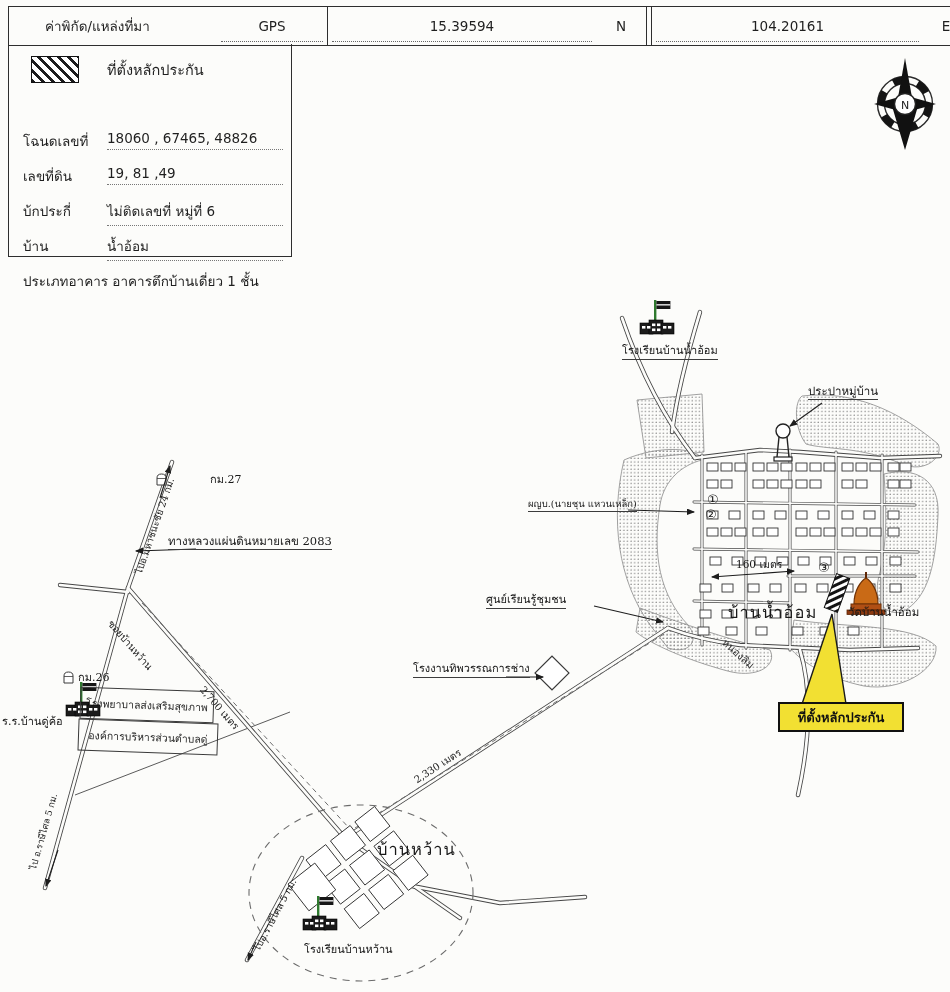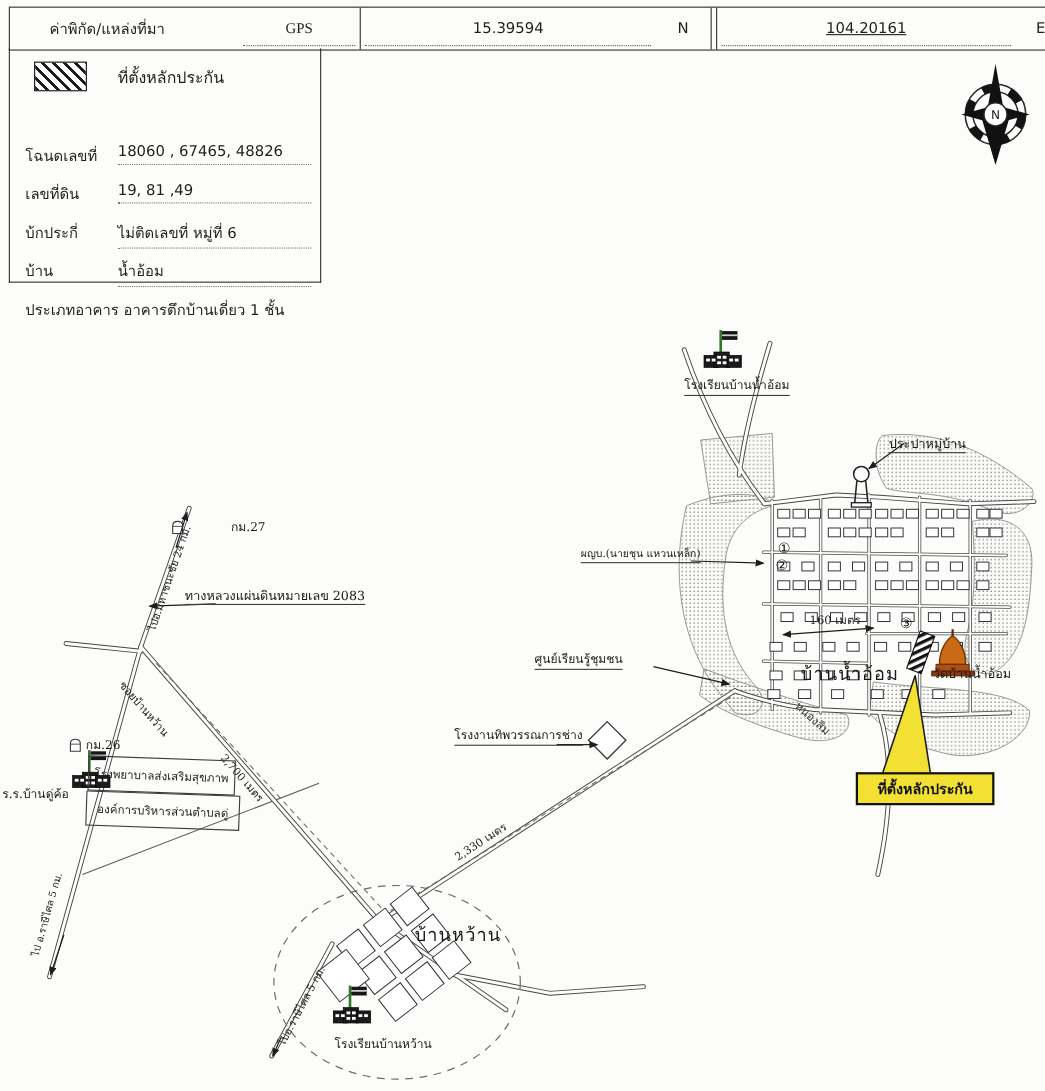--- a/index.html
+++ b/index.html
@@ -4,24 +4,24 @@
 <style>
   html,body{margin:0;padding:0;background:#e8e8e4;}
   .page{position:relative;width:950px;height:992px;background:#fcfcfa;overflow:hidden;
         font-family:"DejaVu Sans",sans-serif;color:#1f1f1f;}
   svg{position:absolute;left:0;top:0;}
   
   .hdr{position:absolute;left:8px;top:6px;width:932px;height:38px;border:1.6px solid #2e2e2e;
        display:flex;align-items:stretch;font-size:13.5px;padding-left:28px;}
   .hdr .c{display:flex;align-items:center;justify-content:center;position:relative;}
   .hdr .c1{width:172px;justify-content:flex-start;padding-left:8px;}
-  .hdr .c2{width:110px;border-right:1.4px solid #2e2e2e;font-family:Liberation Serif, serif;}
+  .hdr .c2{width:110px;border-right:1.4px solid #2e2e2e;}
   .hdr .c3{width:268px;}
   .hdr .c4{width:50px;border-right:1.4px solid #2e2e2e;}
-  .hdr .c5{flex:1;border-left:1.4px solid #2e2e2e;margin-left:4px;text-decoration:underline;}
+  .hdr .c5{flex:1;border-left:1.4px solid #2e2e2e;margin-left:4px;}
   .hdr .c6{width:46px;}
   .dotu{position:absolute;left:4px;right:4px;bottom:3px;border-bottom:1.6px dotted #666;}
   
   .panel{position:absolute;left:8px;top:44px;width:282px;height:212px;
          border-right:1.6px solid #2e2e2e;border-bottom:1.6px solid #2e2e2e;border-left:1.6px solid #2e2e2e;}
   .panel .row{position:absolute;left:0;width:100%;font-size:13.5px;margin-top:44px;}
   .panel .lab{position:absolute;left:14px;top:0;}
   .panel .val{position:absolute;left:98px;top:0;right:8px;border-bottom:1.6px dotted #777;padding-bottom:3px;}
   .swatch{position:absolute;left:22px;top:12px;width:46px;height:25px;border:1.4px solid #111;
           background:repeating-linear-gradient(45deg,#1c1c1c 0 2.6px,#fff 2.6px 7px);}
@@ -327,21 +327,21 @@
       <span class="val">ไม่ติดเลขที่ หมู่ที่ 6</span>
     </div>
     <div class="row" style="top:147px;">
       <span class="lab">บ้าน</span>
       <span class="val">น้ำอ้อม</span>
     </div>
     <div class="row" style="top:182px;left:14px;">ประเภทอาคาร อาคารตึกบ้านเดี่ยว  1 ชั้น</div>
   </div>
 
   <div class="lbl u" style="left:622px;top:345px;">โรงเรียนบ้านน้ำอ้อม</div>
-  <div class="lbl u" style="left:808px;top:385px;font-size:11.5px;margin-top:12px;">ประปาหมู่บ้าน</div>
+  <div class="lbl u" style="left:808px;top:385px;font-size:11.5px;">ประปาหมู่บ้าน</div>
   <div class="lbl u" style="left:528px;top:499px;font-size:9.5px;text-align:center;">ผญบ.(นายชุน แหวนเหล็ก)</div>
   <div class="lbl u" style="left:486px;top:594px;">ศูนย์เรียนรู้ชุมชน</div>
   <div class="lbl u" style="left:413px;top:663px;">โรงงานทิพวรรณการช่าง</div>
   <div class="lbl u" style="left:168px;top:535px;font-size:11.5px;">ทางหลวงแผ่นดินหมายเลข 2083</div>
   <div class="lbl" style="left:170px;top:474px;margin-left:40px;">กม.27</div>
   <div class="lbl" style="left:78px;top:672px;">กม.26</div>
   <div class="lbl rot" style="left:134px;top:572px;font-size:9.5px;transform:rotate(-71deg);">ไปอ.มหาชนะชัย 24 กม.</div>
   <div class="lbl rot" style="left:114px;top:618px;font-size:10px;transform:rotate(49deg);">ซอยบ้านหว้าน</div>
   <div class="lbl rot" style="left:206px;top:684px;font-size:10px;transform:rotate(49deg);">2,700 เมตร</div>
   <div class="lbl rot" style="left:412px;top:776px;font-size:10px;transform:rotate(-33deg);">2,330 เมตร</div>

